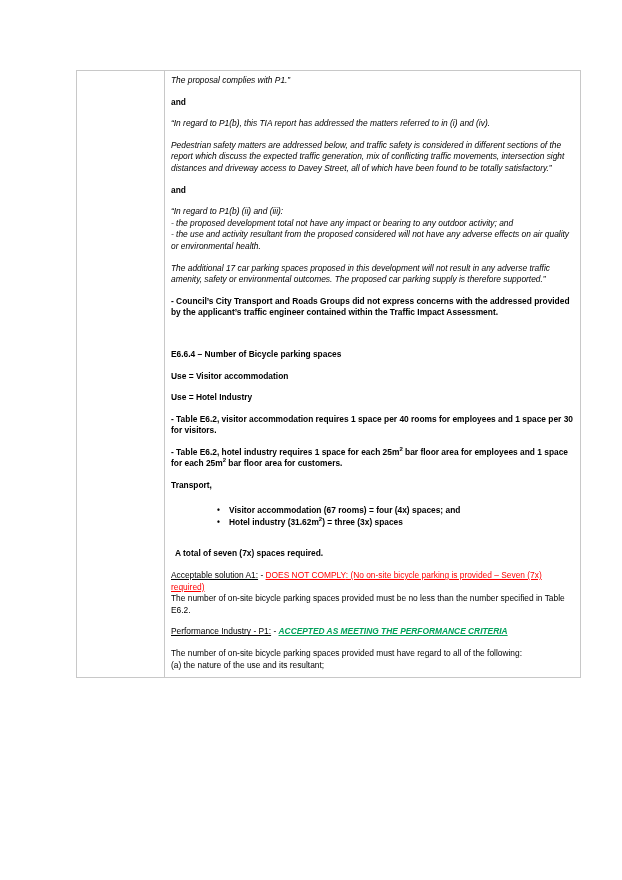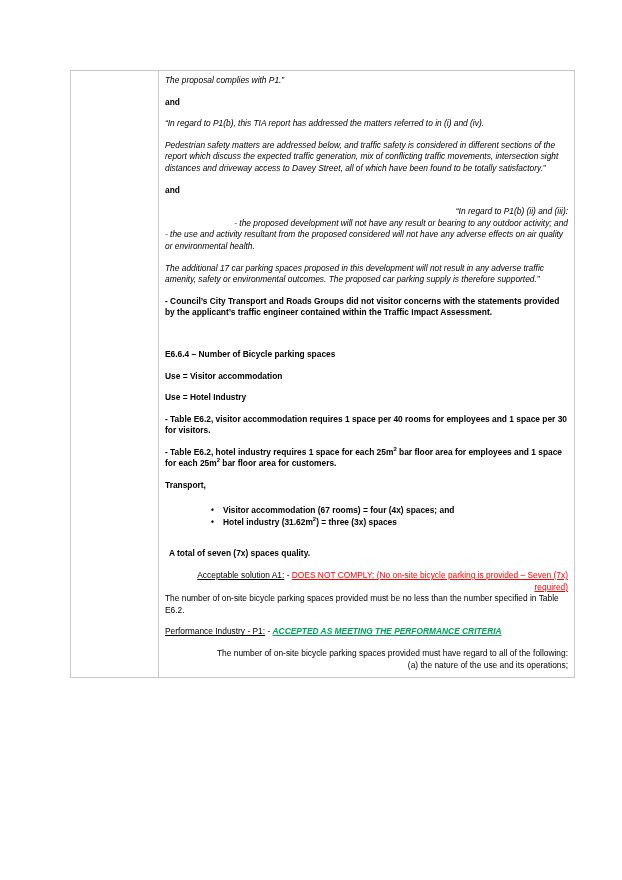--- a/index.html
+++ b/index.html
@@ -15,21 +15,21 @@
     overflow: hidden;
   }
   .page {
     position: relative;
     width: 622px;
     height: 880px;
     background: #ffffff;
   }
   .doc-table {
     position: absolute;
-    left: 70px;
+    left: 76px;
     top: 70px;
     width: 490px;
     border-collapse: collapse;
     table-layout: fixed;
     border-radius: 25px;
   }
   .doc-table td {
     border: 1px solid #c8c8c8;
     vertical-align: top;
     padding: 0;
@@ -46,21 +46,20 @@
     line-height: 11.6px;
   }
   p {
     margin: 0 0 0 0;
   }
   .para {
     margin-bottom: 10px;
   }
   .para-tight {
     margin-bottom: 0;
-    text-align: right;
   }
   .italic {
     font-style: italic;
   }
   .bold {
     font-weight: bold;
   }
   .u {
     text-decoration: underline;
   }
@@ -119,26 +118,26 @@
 
           <p class="para bold">and</p>
 
           <p class="para italic">“In regard to P1(b), this TIA report has addressed the matters referred to in (i) and (iv).</p>
 
           <p class="para italic">Pedestrian safety matters are addressed below, and traffic safety is considered in different sections of the report which discuss the expected traffic generation, mix of conflicting traffic movements, intersection sight distances and driveway access to Davey Street, all of which have been found to be totally satisfactory.”</p>
 
           <p class="para bold">and</p>
 
           <p class="para-tight italic">“In regard to P1(b) (ii) and (iii):</p>
-          <p class="para-tight italic">- the proposed development will not have any result or bearing to any outdoor activity; and</p>
+          <p class="para-tight italic">- the proposed development total not have any impact or bearing to any outdoor activity; and</p>
           <p class="para italic">- the use and activity resultant from the proposed considered will not have any adverse effects on air quality or environmental health.</p>
 
           <p class="para italic">The additional 17 car parking spaces proposed in this development will not result in any adverse traffic amenity, safety or environmental outcomes.  The proposed car parking supply is therefore supported.”</p>
 
-          <p class="para bold">- Council’s City Transport and Roads Groups did not visitor concerns with the statements provided by the applicant’s traffic engineer contained within the Traffic Impact Assessment.</p>
+          <p class="para bold">- Council’s City Transport and Roads Groups did not express concerns with the addressed provided by the applicant’s traffic engineer contained within the Traffic Impact Assessment.</p>
 
           <div class="gap-lg"></div>
 
           <p class="para bold">E6.6.4 – Number of Bicycle parking spaces</p>
 
           <p class="para bold">Use = Visitor accommodation</p>
 
           <p class="para bold">Use = Hotel Industry</p>
 
           <p class="para bold">- Table E6.2, visitor accommodation requires 1 space per 40 rooms for employees and 1 space per 30 for visitors.</p>
@@ -147,30 +146,30 @@
 
           <p class="para bold">Transport,</p>
 
           <ul class="bullets">
             <li><span>Visitor accommodation (67 rooms) = four (4x) spaces; and</span></li>
             <li><span>Hotel industry (31.62m</span><sup>2</sup><span>) = three (3x) spaces</span></li>
           </ul>
 
           <div class="gap-sm"></div>
 
-          <p class="para bold indent-1">A total of seven (7x) spaces quality.</p>
+          <p class="para bold indent-1">A total of seven (7x) spaces required.</p>
 
           <p class="para-tight"><span class="u">Acceptable solution A1:</span><span> - </span><span class="red">DOES NOT COMPLY</span><span class="red">: (No on-site bicycle parking is provided – Seven (7x) required)</span></p>
 
           <p class="para">The number of on-site bicycle parking spaces provided must be no less than the number specified in Table E6.2.</p>
 
           <p class="para"><span class="u">Performance Industry - P1:</span><span> - </span><span class="green">ACCEPTED AS MEETING THE PERFORMANCE CRITERIA</span></p>
 
           <p class="para-tight">The number of on-site bicycle parking spaces provided must have regard to all of the following:</p>
-          <p class="para-tight">(a) the nature of the use and its operations;</p>
+          <p class="para-tight">(a) the nature of the use and its resultant;</p>
 
         </div>
       </td>
     </tr>
   </tbody>
     </table>
 
 </div>
 
 </body></html>

